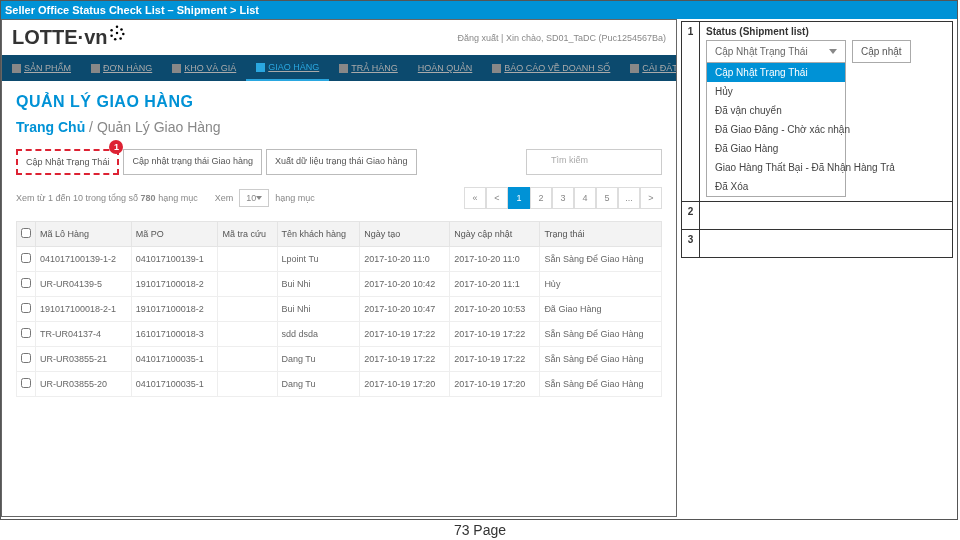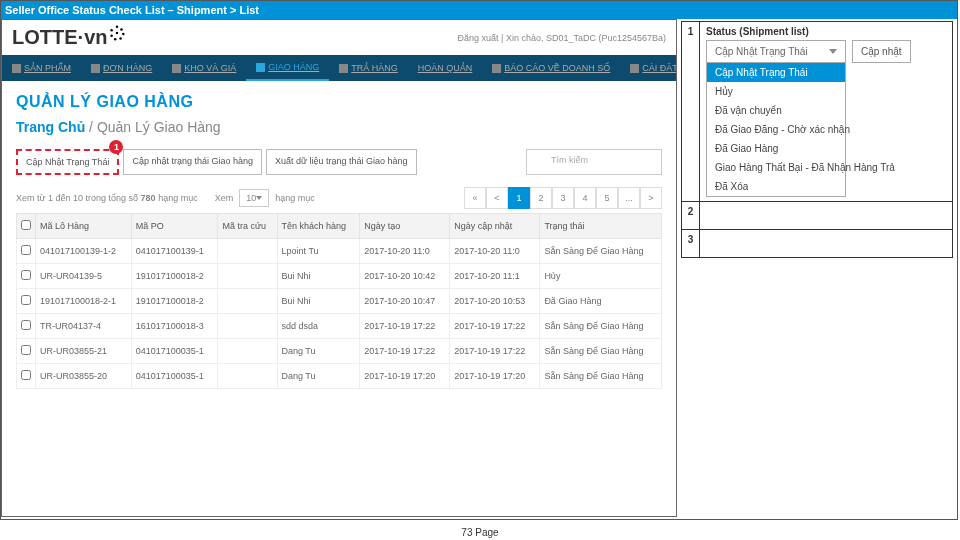--- a/index.html
+++ b/index.html
@@ -2,21 +2,21 @@
 <html><head>
 <meta charset="utf-8">
 <style>
   *{box-sizing:border-box;margin:0;padding:0;font-family:Arial,Helvetica,sans-serif;}
   body{background:#fff;width:960px;height:540px;position:relative;color:#333;}
   .slide{border:1px solid #555;width:958px;height:520px;position:relative;overflow:hidden;}
   .title-bar{background:#0092d6;color:#fff;font-size:11px;font-weight:bold;padding:3px 4px;}
   .split{display:flex;height:calc(100% - 20px);}
   .left-col{flex:0 0 676px;border:1px solid #666;margin:0;position:relative;overflow:hidden;}
   .right-col{flex:1;padding:0 4px;}
-  .footer{position:absolute;bottom:2px;left:0;right:0;text-align:center;font-size:10px;color:#333;}
+  .footer{position:absolute;bottom:2px;left:0;right:0;text-align:center;font-size:14px;color:#333;}
   
   .topbar{background:#fff;display:flex;align-items:center;padding:6px 10px;font-size:10px;color:#333;}
   .logo{font-weight:bold;font-size:20px;letter-spacing:0px;}
   .logo .dot{display:inline-block;width:18px;height:18px;position:relative;top:-2px;}
   .logo .dot svg{width:18px;height:18px;}
   .topbar .r{margin-left:auto;color:#888;font-size:9px;}
   .nav{background:#0c4a6e;color:#aaa;display:flex;font-size:9px;text-decoration:underline;}
   .nav div{padding:7px 10px;display:flex;align-items:center;gap:3px;white-space:nowrap;}
   .nav div.active{color:#2aa7e0;border-bottom:2px solid #2aa7e0;}
   .nav .ic{width:9px;height:9px;background:#888;display:inline-block;}
@@ -28,21 +28,21 @@
   .btnrow{margin-top:14px;display:flex;gap:4px;position:relative;}
   .btn{border:1px solid #bbb;background:#fff;font-size:9px;padding:6px 8px;color:#555;position:relative;white-space:nowrap;}
   .btn.dash{border:2px dashed #d23;}
   .badge{position:absolute;top:-11px;right:-6px;background:#d23;color:#fff;width:14px;height:14px;border-radius:50%;font-size:9px;font-weight:bold;display:flex;align-items:center;justify-content:center;z-index:5;}
   .search{border:1px solid #ccc;font-size:9px;padding:5px 24px;width:136px;color:#aaa;margin-left:auto;}
   .pager{display:flex;align-items:center;gap:6px;font-size:9px;color:#888;margin-top:12px;}
   .pager .sel{border:1px solid #ccc;padding:3px 6px;display:inline-flex;align-items:center;}
   .pager .nums{margin-left:auto;display:flex;gap:0;}
   .pager .nums span{border:1px solid #ddd;width:22px;height:22px;display:flex;align-items:center;justify-content:center;color:#888;font-size:9px;}
   .pager .nums span.cur{background:#0092d6;color:#fff;border-color:#0092d6;}
-  table.data{width:100%;border-collapse:collapse;margin-top:4px;font-size:9px;color:#666;padding-left:11px;}
+  table.data{width:100%;border-collapse:collapse;margin-top:12px;font-size:9px;color:#666;padding-left:11px;}
   table.data th{background:#f3f3f3;border:1px solid #e4e4e4;padding:6px 4px;font-weight:normal;color:#555;text-align:left;}
   table.data td{border:1px solid #eee;padding:6px 4px;text-align:left;white-space:nowrap;}
   table.data .cb{width:14px;text-align:center;}
   table.data .cb input{width:10px;height:10px;}
   
   .rt{border-collapse:collapse;width:100%;font-size:10px;margin-top:2px;}
   .rt td.num{border:1px solid #333;width:18px;text-align:center;vertical-align:top;font-weight:bold;padding:4px 0;}
   .rt td.body{border:1px solid #333;padding:4px 6px;vertical-align:top;position:relative;}
   .rt .hdr{font-weight:bold;margin-bottom:3px;font-size:10px;}
   .dd{display:flex;gap:6px;align-items:flex-start;}

